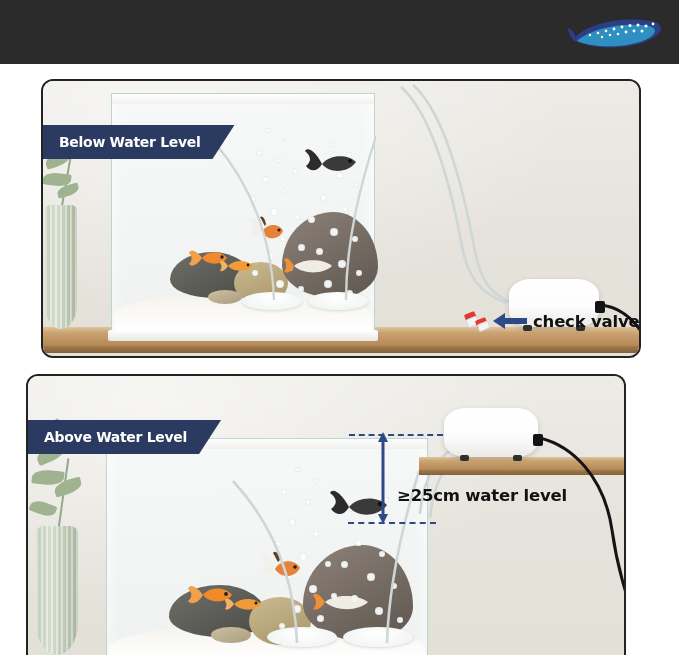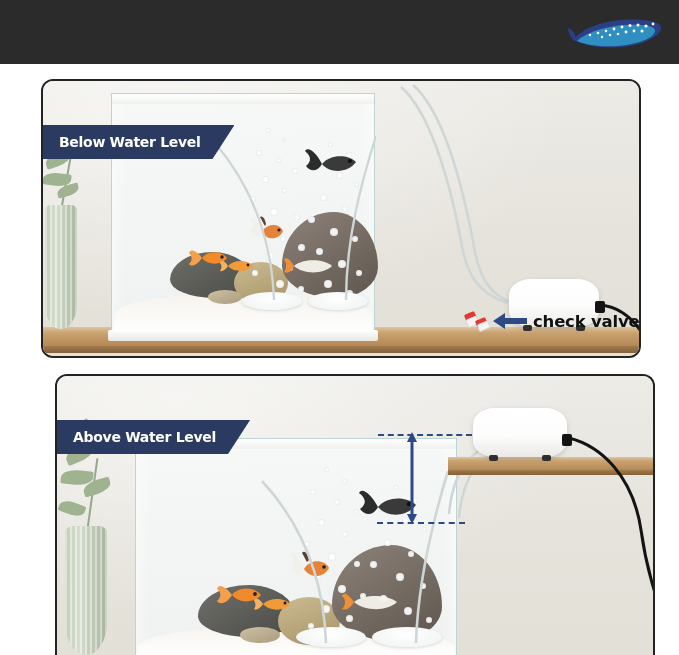--- a/index.html
+++ b/index.html
@@ -33,21 +33,21 @@
 
   
   .panel{
     position:absolute;
     border:2px solid #232323;
     border-radius:12px;
     overflow:hidden;
     background:#e9e6e0;
   }
   #panel-below{ left:41px; top:79px; width:596px; height:275px; }
-  #panel-above{ left:55px; top:374px; width:596px; height:279px; border-bottom:none;
+  #panel-above{ left:26px; top:374px; width:596px; height:279px; border-bottom:none;
                 border-bottom-left-radius:0;border-bottom-right-radius:0;}
 
   .panel-bg{ position:absolute;inset:0; background:linear-gradient(180deg,#ecebe6 0%,#e6e3dc 55%,#e3e0d8 100%); }
 
   
   .wall-shade{
     position:absolute;left:0;top:0;right:0;bottom:0;
     background:radial-gradient(ellipse at 20% 10%, rgba(255,255,255,.55), rgba(255,255,255,0) 60%);
   }
 
@@ -463,13 +463,14 @@
   <div class="badge">Above Water Level</div>
 
 
   <div class="dash-line" style="left:321px;top:58px;width:94px;"></div>
   <div class="dash-line" style="left:320px;top:146px;width:88px;"></div>
   <svg class="meas-arrow" style="left:348px;top:56px;width:14px;height:92px;" viewBox="0 0 14 92">
     <line x1="7" y1="8" x2="7" y2="84" stroke="#2e4a86" stroke-width="3"></line>
     <path d="M7 0 L12 10 L2 10 Z" fill="#2e4a86"></path>
     <path d="M7 92 L12 82 L2 82 Z" fill="#2e4a86"></path>
   </svg>
+  <div class="meas-text" style="left:369px;top:110px;">≥25cm water level</div>
 </div>
 
 </body></html>

